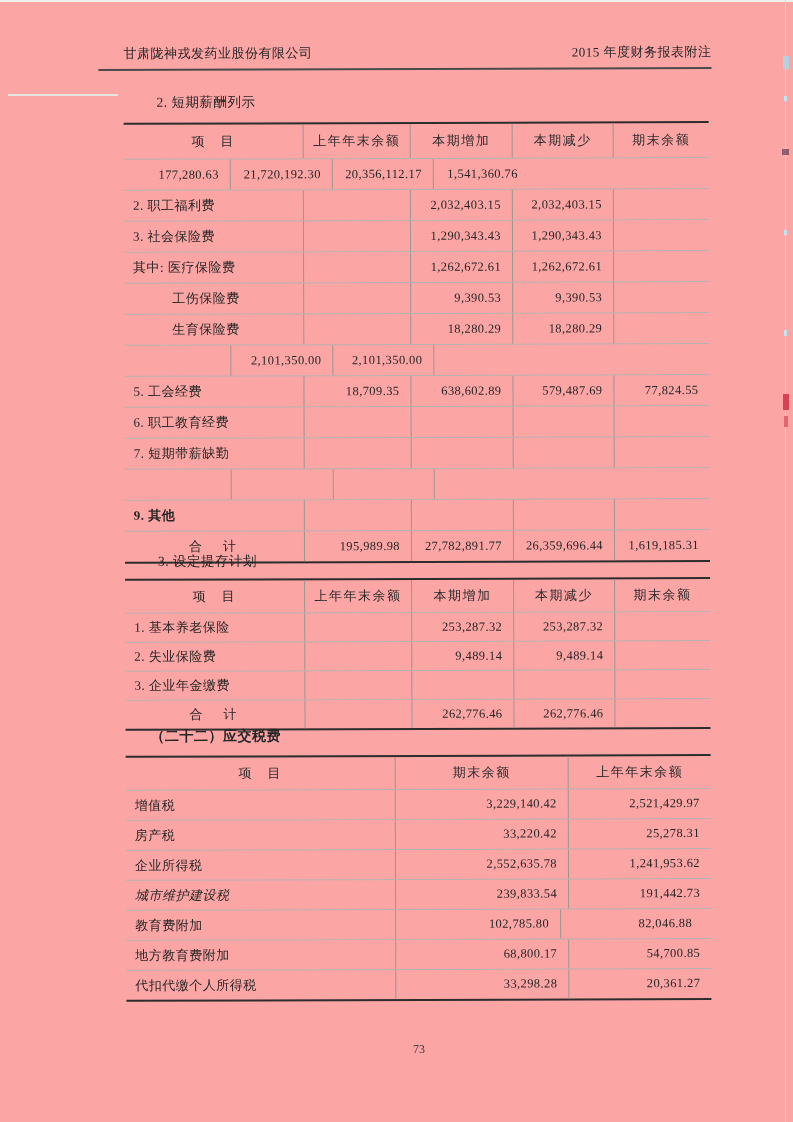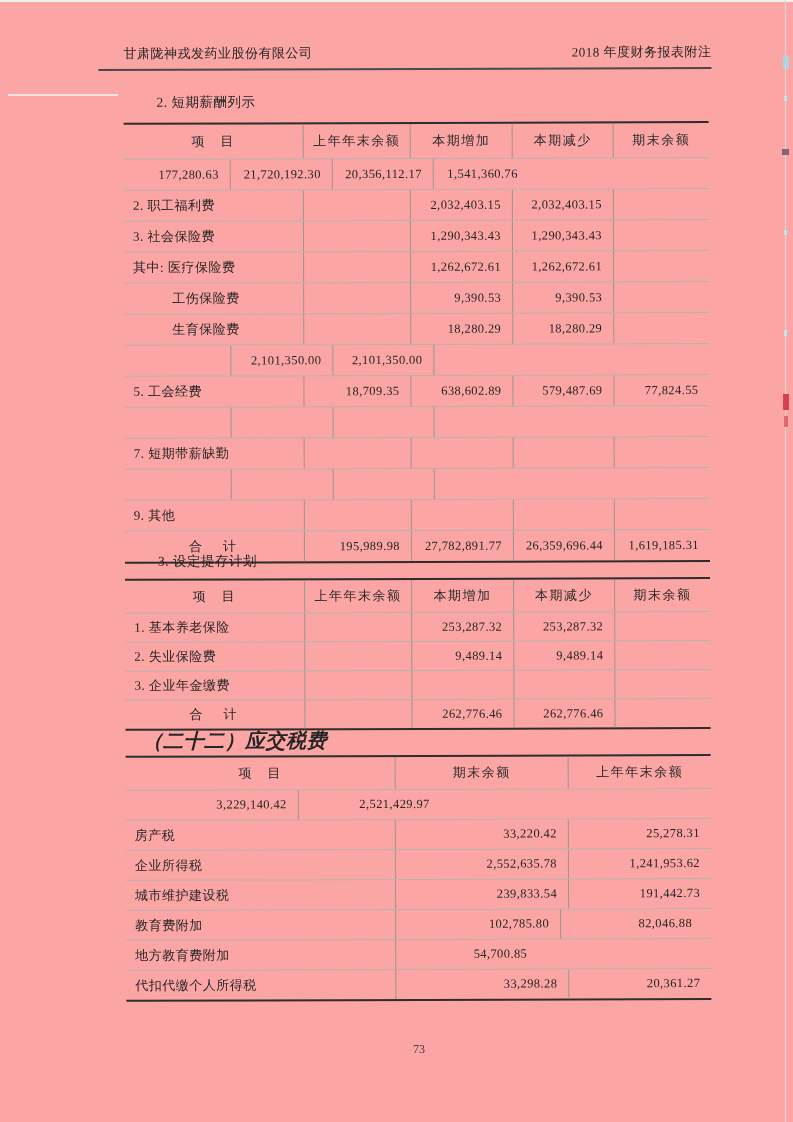--- a/index.html
+++ b/index.html
@@ -17,21 +17,21 @@
     border-bottom:2px solid #4a4a4a;
     display:flex; justify-content:space-between; align-items:flex-start;
     font-size:13px; letter-spacing:0.5px;
   }
   .company { margin-left:25px; }
 
   
   .sec-title { position:absolute; font-size:13.5px; letter-spacing:0.5px; }
   #sec-salary  { left:158px; top:93px; }
   #sec-pension { left:158px; top:552px; }
-  #sec-tax     { left:142px; top:727px; font-weight:bold; font-size:20px;font-style:italic; }
+  #sec-tax     { left:150px; top:727px; font-weight:bold; font-size:14px; }
 
   
   .tbl {
     position:absolute; left:125px; width:585px;
     border-top:2.5px solid #2d2d2d; border-bottom:2.5px solid #2d2d2d;
   }
   #salary-table  { top:122px; }
   #pension-table { top:578px; }
   #tax-table     { top:755px; }
   .trow { display:flex; border-bottom:1px solid #b6b3ae; }
@@ -83,21 +83,21 @@
   <div class="artifact cyan-3"></div>
   <div class="artifact cyan-4"></div>
   <div class="artifact purple-1"></div>
   <div class="artifact red-1"></div>
   <div class="artifact red-2"></div>
 
   <div class="tilt">
 
     <div class="header-row">
       <span class="company">甘肃陇神戎发药业股份有限公司</span>
-      <span class="doc-title">2018 年度财务报表附注</span>
+      <span class="doc-title">2015 年度财务报表附注</span>
     </div>
 
     <div class="sec-title" id="sec-salary">2. 短期薪酬列示</div>
     <div class="tbl" id="salary-table">
         <div class="trow thead">
           <div class="tcell th" style="width: 180px;">项　目</div>
           <div class="tcell th" style="width: 107px;">上年年末余额</div>
           <div class="tcell th" style="width: 102px;">本期增加</div>
           <div class="tcell th" style="width: 101px;">本期减少</div>
           <div class="tcell th" style="width: 95px;">期末余额</div>
@@ -150,40 +150,41 @@
           <div class="tcell tval" style="width: 95px;"></div>
         </div>
         <div class="trow">
           <div class="tcell tlabel" style="width: 180px;">5. 工会经费</div>
           <div class="tcell tval" style="width: 107px;">18,709.35</div>
           <div class="tcell tval" style="width: 102px;">638,602.89</div>
           <div class="tcell tval" style="width: 101px;">579,487.69</div>
           <div class="tcell tval" style="width: 95px;">77,824.55</div>
         </div>
         <div class="trow">
+          <div class="tcell tlabel" style="width: 180px;">6. 职工教育经费</div>
           <div class="tcell tval" style="width: 107px;"></div>
           <div class="tcell tval" style="width: 102px;"></div>
           <div class="tcell tval" style="width: 101px;"></div>
           <div class="tcell tval" style="width: 95px;"></div>
         </div>
         <div class="trow">
           <div class="tcell tlabel" style="width: 180px;">7. 短期带薪缺勤</div>
           <div class="tcell tval" style="width: 107px;"></div>
           <div class="tcell tval" style="width: 102px;"></div>
           <div class="tcell tval" style="width: 101px;"></div>
           <div class="tcell tval" style="width: 95px;"></div>
         </div>
         <div class="trow">
           <div class="tcell tval" style="width: 107px;"></div>
           <div class="tcell tval" style="width: 102px;"></div>
           <div class="tcell tval" style="width: 101px;"></div>
           <div class="tcell tval" style="width: 95px;"></div>
         </div>
         <div class="trow">
-          <div class="tcell tlabel" style="width: 180px;">9. 其他</div>
+          <div class="tcell tlabel" style="width: 180px; font-weight: bold;">9. 其他</div>
           <div class="tcell tval" style="width: 107px;"></div>
           <div class="tcell tval" style="width: 102px;"></div>
           <div class="tcell tval" style="width: 101px;"></div>
           <div class="tcell tval" style="width: 95px;"></div>
         </div>
         <div class="trow total">
           <div class="tcell tlabel center" style="width: 180px;">合　计</div>
           <div class="tcell tval" style="width: 107px;">195,989.98</div>
           <div class="tcell tval" style="width: 102px;">27,782,891.77</div>
           <div class="tcell tval" style="width: 101px;">26,359,696.44</div>
@@ -231,45 +232,47 @@
       </div>
 
     <div class="sec-title" id="sec-tax">（二十二）应交税费</div>
     <div class="tbl" id="tax-table">
         <div class="trow thead">
           <div class="tcell th" style="width: 270px;">项　目</div>
           <div class="tcell th" style="width: 173px;">期末余额</div>
           <div class="tcell th" style="width: 142px;">上年年末余额</div>
         </div>
         <div class="trow">
+          <div class="tcell tlabel" style="width: 270px;">增值税</div>
           <div class="tcell tval" style="width: 173px;">3,229,140.42</div>
           <div class="tcell tval" style="width: 142px;">2,521,429.97</div>
         </div>
         <div class="trow">
           <div class="tcell tlabel" style="width: 270px;">房产税</div>
           <div class="tcell tval" style="width: 173px;">33,220.42</div>
           <div class="tcell tval" style="width: 142px;">25,278.31</div>
         </div>
         <div class="trow">
           <div class="tcell tlabel" style="width: 270px;">企业所得税</div>
           <div class="tcell tval" style="width: 173px;">2,552,635.78</div>
           <div class="tcell tval" style="width: 142px;">1,241,953.62</div>
         </div>
         <div class="trow">
-          <div class="tcell tlabel" style="width: 270px;">城市维护建设税</div>
+          <div class="tcell tlabel" style="width: 270px; font-style: italic;">城市维护建设税</div>
           <div class="tcell tval" style="width: 173px;">239,833.54</div>
           <div class="tcell tval" style="width: 142px;">191,442.73</div>
         </div>
         <div class="trow">
           <div class="tcell tlabel" style="width: 270px;">教育费附加</div>
           <div class="tcell tval" style="width: 165px;">102,785.80</div>
           <div class="tcell tval" style="width: 142px;">82,046.88</div>
         </div>
         <div class="trow">
           <div class="tcell tlabel" style="width: 270px;">地方教育费附加</div>
+          <div class="tcell tval" style="width: 173px;">68,800.17</div>
           <div class="tcell tval" style="width: 142px;">54,700.85</div>
         </div>
         <div class="trow">
           <div class="tcell tlabel" style="width: 270px;">代扣代缴个人所得税</div>
           <div class="tcell tval" style="width: 173px;">33,298.28</div>
           <div class="tcell tval" style="width: 142px;">20,361.27</div>
         </div>
       </div>
 
     <div class="footer">73</div>

